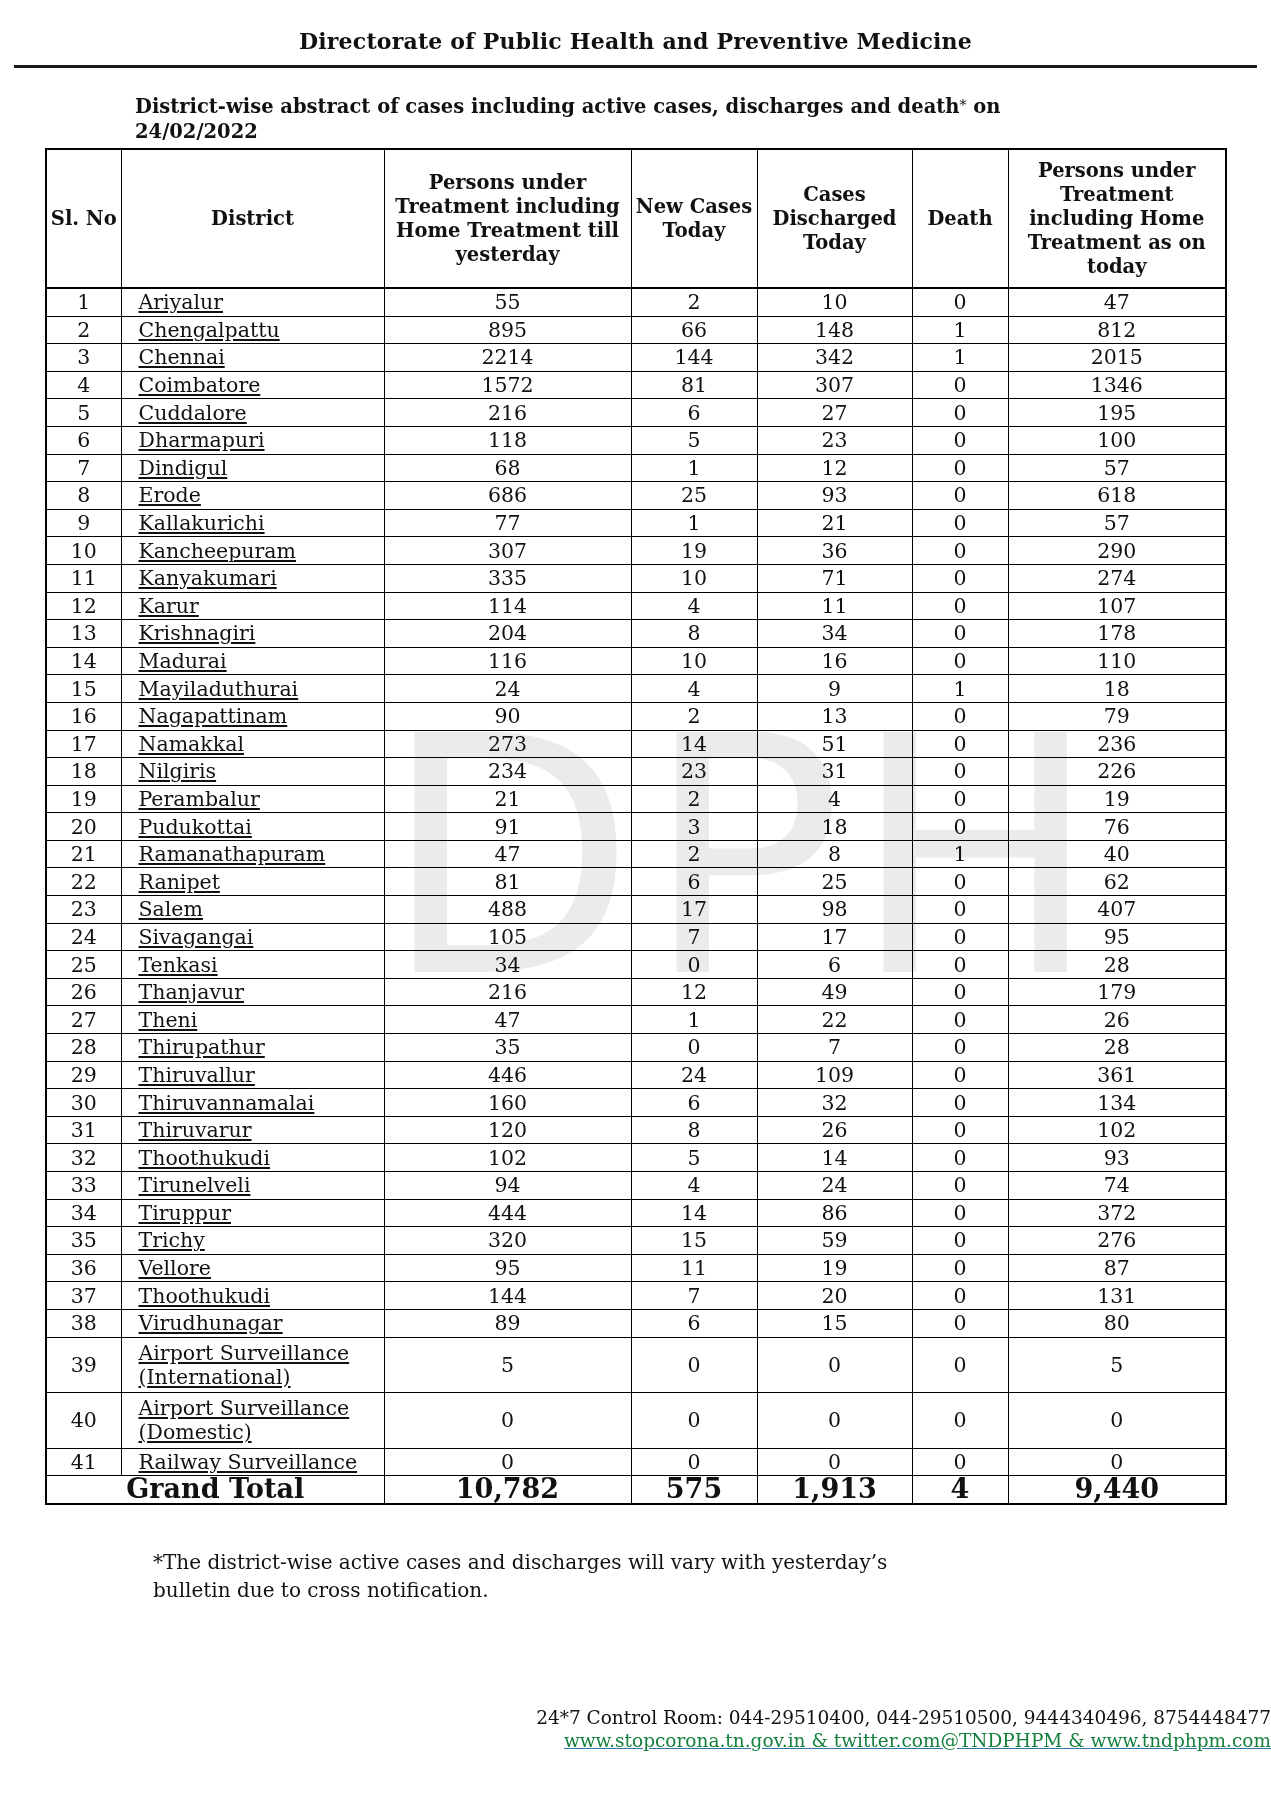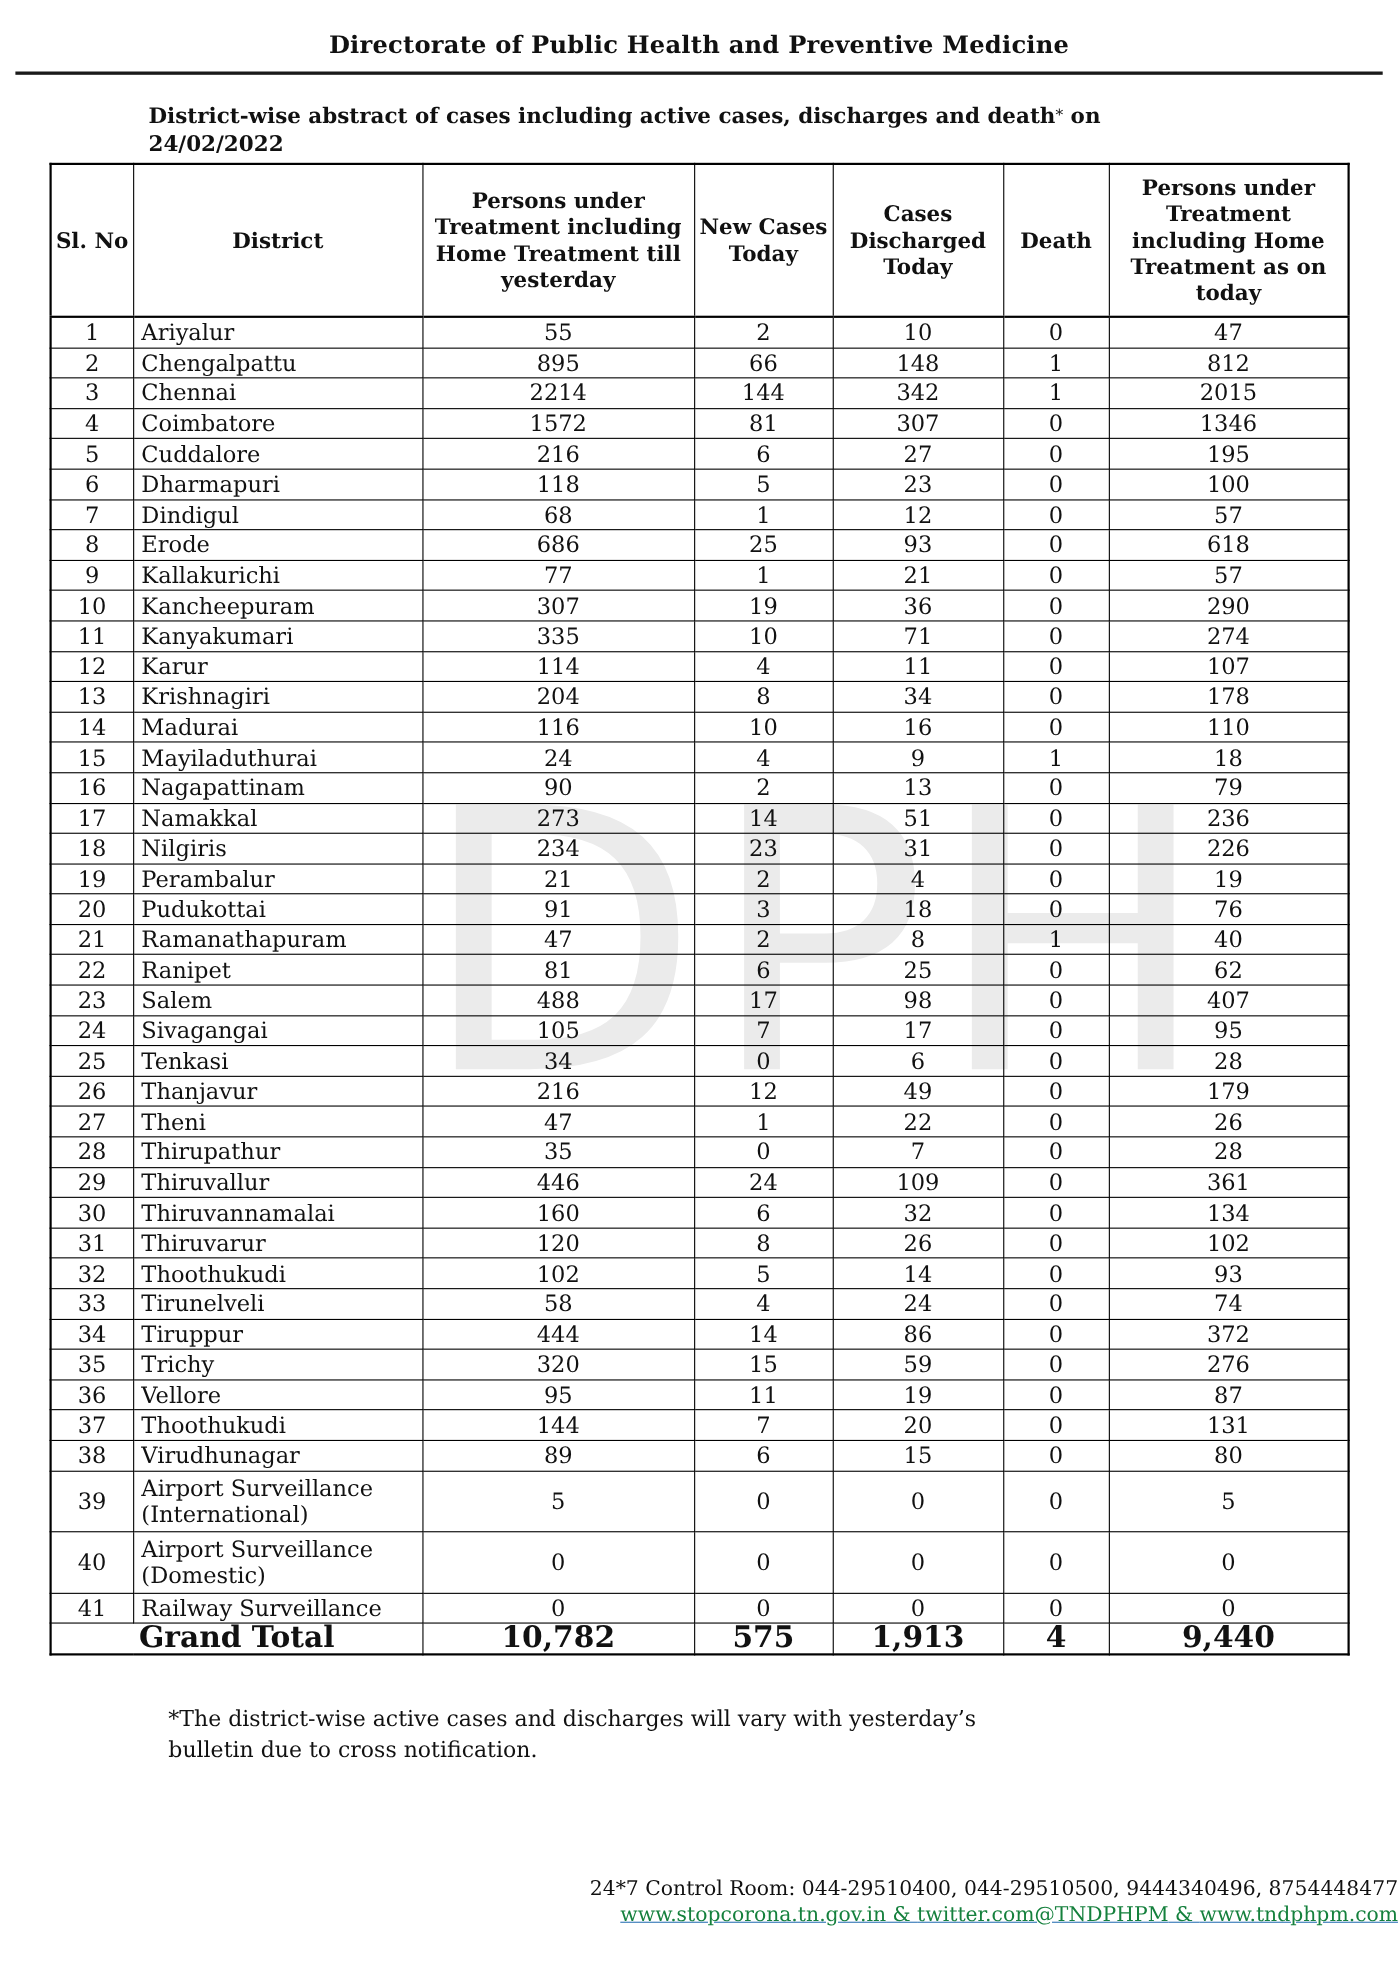--- a/index.html
+++ b/index.html
@@ -33,21 +33,21 @@
   .data-table th, .data-table td {
     border: 1.6px solid #000; padding: 0; text-align: center; vertical-align: middle;
     background: transparent;
   }
   .data-table th {
     font-weight: bold; font-size: 19.5px; line-height: 24px; height: 137px;
   }
   .data-table td {
     font-size: 20.5px; height: 26.6px; line-height: 24px;
   }
-  .data-table td.district { text-align: left; padding-left: 7px; }
+  .data-table td.district { text-align: left; padding-left: 17px; text-decoration: underline; }
   .data-table tr.tall td { height: 54.5px; line-height: 24px; margin-top: 12px; }
   .data-table tr.total td { font-weight: bold; font-size: 27px; height: 26.6px; }
   .data-table thead tr th { border-bottom: 2.5px solid #000; }
   .footnote {
     position: absolute; left: 153px; top: 1548px; width: 1000px;
     font-size: 20px; line-height: 28px;
   }
   .footer {
     position: absolute; left: 0; top: 1706px; width: 1271px; text-align: right;
     font-size: 18.5px; line-height: 23px;
@@ -374,21 +374,21 @@
         <td class="district">Thoothukudi</td>
         <td>102</td>
         <td>5</td>
         <td>14</td>
         <td>0</td>
         <td>93</td>
       </tr>
       <tr>
         <td>33</td>
         <td class="district">Tirunelveli</td>
-        <td>58</td>
+        <td>94</td>
         <td>4</td>
         <td>24</td>
         <td>0</td>
         <td>74</td>
       </tr>
       <tr>
         <td>34</td>
         <td class="district">Tiruppur</td>
         <td>444</td>
         <td>14</td>

